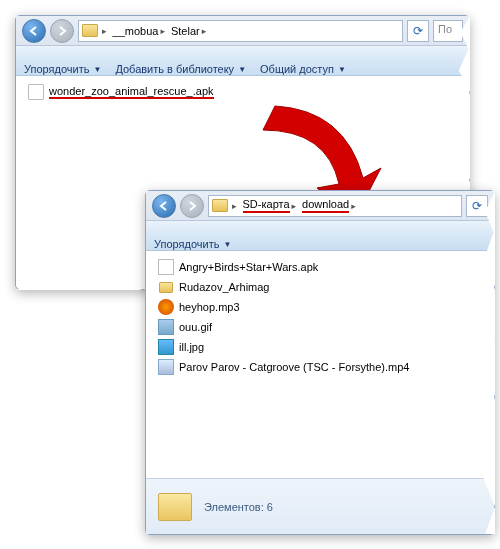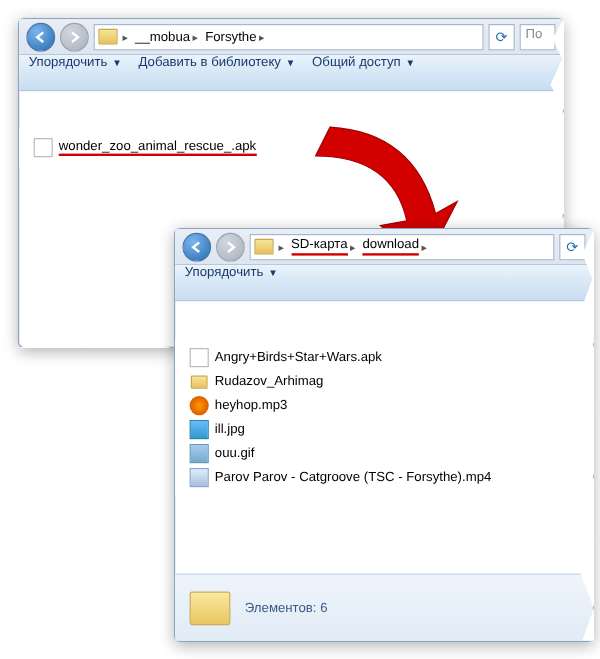--- a/index.html
+++ b/index.html
@@ -70,28 +70,28 @@
     width: 30px; height: 22px;
     border: 1px solid #a8b8cc;
     background: #fff; color:#888;
     padding: 2px 4px; 
     overflow:hidden;
   }
   .toolbar {
     height: 30px;
     background: linear-gradient(#eaf3fb, #d7e7f6 50%, #c9def2);
     border-bottom: 1px solid #b0c6dc;
-    display: flex; align-items: flex-start;
+    display: flex; align-items: flex-end;
     padding: 0 8px;
     gap: 14px;
     color: #1a3a6e;
   }
   .tb-item { display:flex; align-items:center; gap:4px; }
   .tb-item .dd { font-size: 8px; }
-  .filepane { padding: 6px 10px; background:#fff;margin-top:31px; }
+  .filepane { padding: 6px 10px; background:#fff; }
   .file {
     display:flex; align-items:center; gap:5px;
     padding: 2px 2px;
     white-space: nowrap;
   }
   .fileicon { width:16px; height:16px; display:flex;align-items:center;justify-content:center; font-size:12px;}
   .fname.red { border-bottom: 2px solid #d30000; }
   .status {
     position: absolute;
     bottom: 0; left: 0; right: 0;
@@ -148,21 +148,21 @@
     <div class="addr">
       <div class="foldicon"></div>
       <div class="crumb">
           <span class="arr">▸</span>
         </div>
       <div class="crumb">
           <span>__mobua</span>
           <span class="arr">▸</span>
         </div>
       <div class="crumb">
-          <span>Forsythe</span>
+          <span>Stelar</span>
           <span class="arr">▸</span>
         </div>
     </div>
     <div class="refresh">⟳</div>
     <div class="search">По</div>
   </div>
   <div class="toolbar">
     <div class="tb-item">
         <span>Упорядочить</span>
         <span class="dd">▼</span>
@@ -233,26 +233,26 @@
       <span class="fileicon">
           <span class="foldicon" style="width:14px;height:11px;"></span>
         </span>
       <span class="fname">Rudazov_Arhimag</span>
     </div>
     <div class="file">
       <span class="fileicon" style="background:radial-gradient(#f90,#c40);border-radius:8px;"></span>
       <span class="fname">heyhop.mp3</span>
     </div>
     <div class="file">
+      <span class="fileicon" style="background:linear-gradient(#ace,#7ac);border:1px solid #69b;"></span>
+      <span class="fname">ouu.gif</span>
+    </div>
+    <div class="file">
       <span class="fileicon" style="background:linear-gradient(#6bf,#39c);border:1px solid #28a;"></span>
       <span class="fname">ill.jpg</span>
-    </div>
-    <div class="file">
-      <span class="fileicon" style="background:linear-gradient(#ace,#7ac);border:1px solid #69b;"></span>
-      <span class="fname">ouu.gif</span>
     </div>
     <div class="file">
       <span class="fileicon" style="background:linear-gradient(#def,#abd);border:1px solid #8ac;"></span>
       <span class="fname">Parov Parov - Catgroove (TSC - Forsythe).mp4</span>
     </div>
   </div>
   <div class="status">
     <div class="bigfold"></div>
     <span>Элементов: 6</span>
   </div>

